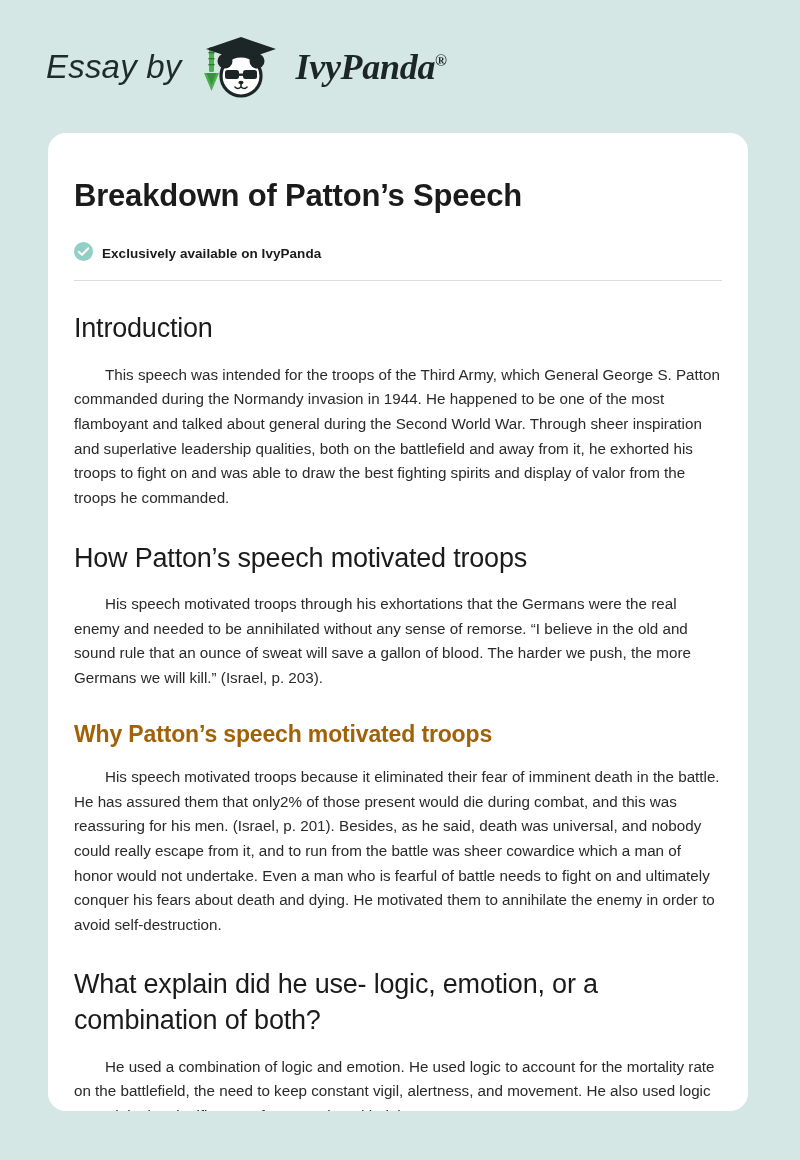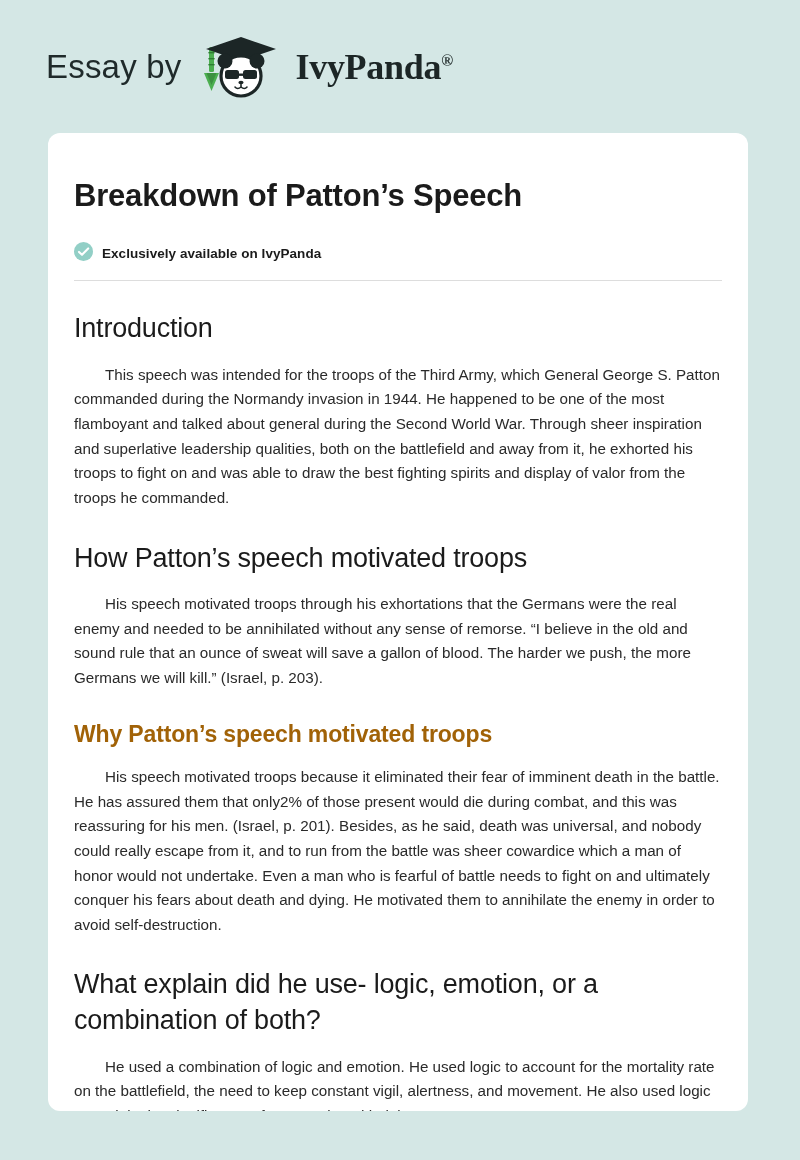--- a/index.html
+++ b/index.html
@@ -21,20 +21,21 @@
   .brand-header {
     height: 133px;
     display: flex;
     align-items: center;
     padding-left: 46px;
   }
   .brand-row {
     display: flex;
     align-items: center;
     gap: 14px;
+    font-style: italic;
   }
   .essay-by {
     font-family: "Liberation Sans", "DejaVu Sans", sans-serif;
     font-size: 33px;
     font-weight: 400;
     color: #1f2a2a;
     letter-spacing: 0.2px;
     line-height: 1;
     white-space: nowrap;
   }
@@ -64,21 +65,21 @@
   }
 
   
   .paper-card {
     position: absolute;
     left: 48px;
     top: 133px;
     width: 700px;
     height: 978px;
     background: #ffffff;
-    border-radius: 12px;
+    border-radius: 18px;
     overflow: hidden;
     padding: 32px 26px 0 26px;
   }
 
   .doc-title {
     font-family: "Liberation Sans", "DejaVu Sans", sans-serif;
     font-size: 31px;
     font-weight: 700;
     color: #1b1b1b;
     margin: 12px 0 0 0;

